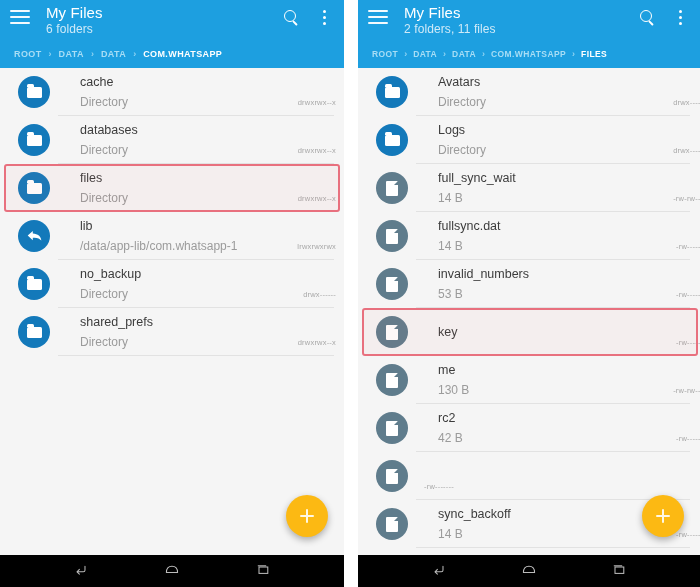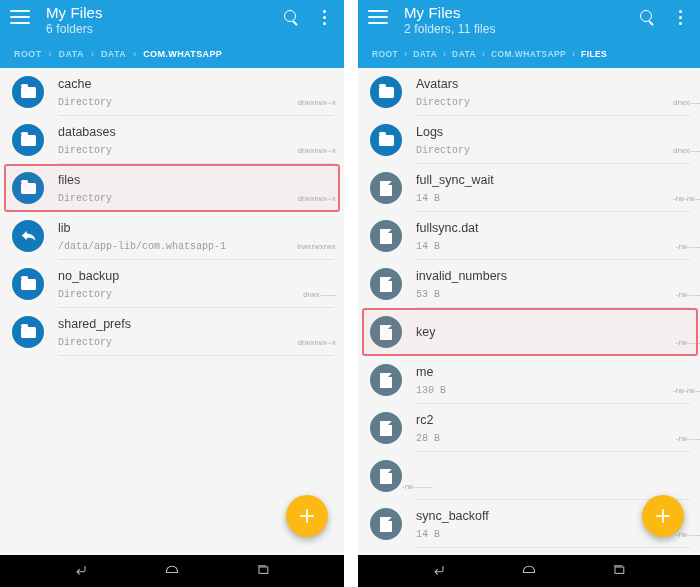--- a/index.html
+++ b/index.html
@@ -66,22 +66,23 @@
   .phone.right .crumb-sep { margin: 0 6px; }
   .phone.right .crumb { font-size: 8.5px; }
 
   
   .list { position: relative; background: #f5f5f5; height: 519px; overflow: hidden; }
   .row {
     position: relative;
     height: 48px;
     display: flex;
     align-items: center;
-    padding-left: 12px;
+    padding-left: 18px;
     background: #f5f5f5;
+    gap: 16px;
   }
   .row .divider {
     position: absolute; left: 58px; right: 10px; bottom: 0;
     height: 1px; background: #e2e2e2;
   }
   .avatar {
     width: 32px; height: 32px; border-radius: 50%;
     flex: 0 0 auto; position: relative;
     display: flex; align-items: center; justify-content: center;
   }
@@ -110,22 +111,22 @@
   }
   
   .g-link { width: 17px; height: 14px; }
 
   .row-text { margin-left: 14px; flex: 1 1 auto; min-width: 0; padding-right: 6px; }
   .row-name {
     font-size: 12.5px; color: #3c3c3c; line-height: 15px;
     white-space: nowrap; overflow: hidden; text-overflow: ellipsis;
   }
   .row-meta {
-    font-size: 10px; color: #9b9b9b; margin-top: 5px;
-    white-space: nowrap; overflow: hidden; text-overflow: ellipsis; font-family: Liberation Mono, monospace;
+    font-size: 12px; color: #9b9b9b; margin-top: 5px;
+    white-space: nowrap; overflow: hidden; text-overflow: ellipsis;
   }
   .row-perm {
     font-size: 7.5px; color: #a8a8a8; flex: 0 0 auto;
     align-self: flex-end; margin-bottom: 9px; padding-right: 8px;
     letter-spacing: .2px; white-space: nowrap;
   }
   .phone.right .row-perm { padding-right: 0; margin-right: -6px; }
 
   
   .row.highlight { z-index: 3; }
@@ -430,21 +431,21 @@
         <div class="row-perm">-rw-rw----</div>
         <div class="divider"></div>
       </div>
 
       <div class="row">
         <div class="avatar file">
             <span class="g-file"></span>
           </div>
         <div class="row-text">
           <div class="row-name">rc2</div>
-          <div class="row-meta">28 B</div>
+          <div class="row-meta">42 B</div>
         </div>
         <div class="row-perm">-rw-------</div>
         <div class="divider"></div>
       </div>
 
       <div class="row">
         <div class="avatar file">
             <span class="g-file"></span>
           </div>
         <div class="row-perm">-rw-------</div>

